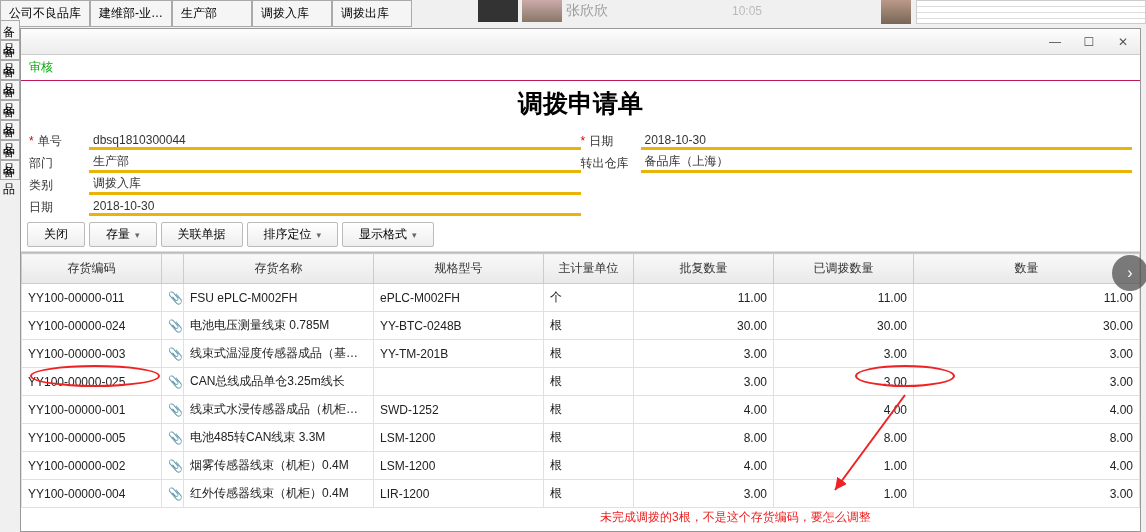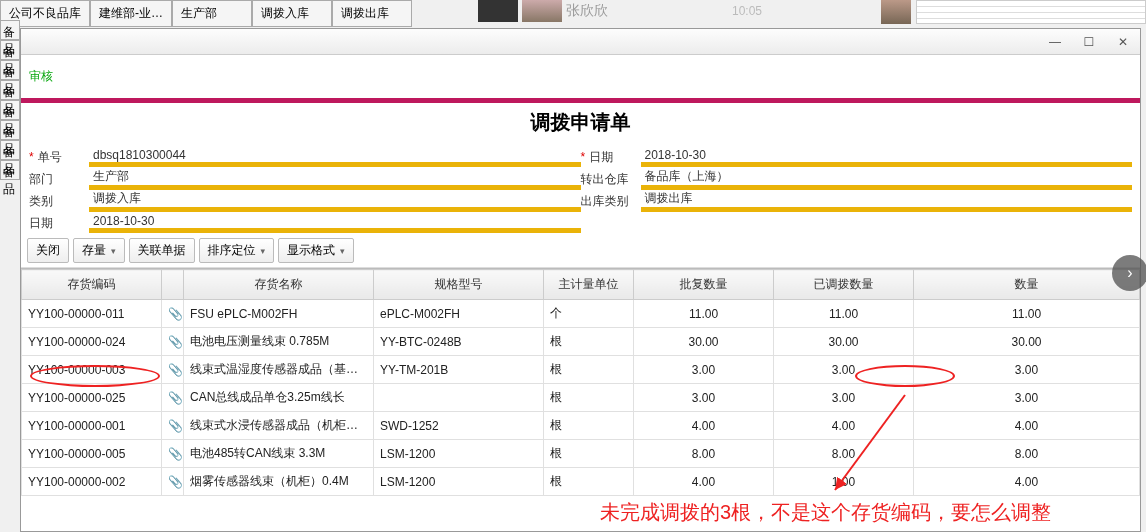--- a/index.html
+++ b/index.html
@@ -7,52 +7,52 @@
 
 .bg-tabs { position: absolute; top: 0; left: 0; display: flex; background: #e8e8e8; }
 .bg-tabs .tab { border: 1px solid #aaa; padding: 4px 8px; background: #f5f5f5; min-width: 80px; }
 .bg-side { position: absolute; left: 0; top: 20px; width: 20px; }
 .bg-side div { border: 1px solid #aaa; padding: 3px 2px; background: #f5f5f5; height: 20px; }
 
 .win { position: absolute; left: 20px; top: 28px; right: 5px; bottom: 0; background: #fff; border: 1px solid #999; }
 .titlebar { height: 26px; background: linear-gradient(#fdfdfd,#ececec); border-bottom: 1px solid #ccc; display: flex; justify-content: flex-end; align-items: center; }
 .titlebar .ctrl { width: 34px; height: 20px; text-align: center; line-height: 20px; color: #555; cursor: pointer; }
 
-.approve-row { padding: 13px 8px; border-bottom: 5px solid #be185d; }
+.approve-row { padding: 4px 8px; border-bottom: 1px solid #be185d; }
 .approve-row a { color: #0aa810; text-decoration: none; }
 
-.doc-title { text-align: center; font-size: 20px; font-weight: bold; padding: 6px 0 10px; }
+.doc-title { text-align: center; font-size: 25px; font-weight: bold; padding: 6px 0 10px; }
 
 .header-fields { display: flex; padding: 0 8px; }
 .hf-col { flex: 1; }
 .hf-row { display: flex; align-items: center; height: 22px; }
 .hf-label { width: 60px; color: #333; }
 .hf-req { color: #d00; margin-right: 4px; }
-.hf-val { flex: 1; border-bottom: 5px solid #eab308; padding: 0 4px; color: #333; }
+.hf-val { flex: 1; border-bottom: 3px solid #eab308; padding: 0 4px; color: #333; }
 
 .toolbar { display: flex; align-items: center; padding: 4px 6px; border-bottom: 1px solid #ddd; gap: 4px; }
-.toolbar .tbtn { padding: 3px 8px; border: 1px solid #bbb; background: linear-gradient(#fff,#eee); border-radius: 2px; cursor: pointer; display: flex; align-items: center; gap: 3px; }
+.toolbar .tbtn { padding: 3px 16px; border: 1px solid #bbb; background: linear-gradient(#fff,#eee); border-radius: 2px; cursor: pointer; display: flex; align-items: center; gap: 3px; }
 .toolbar .dd::after { content: "▾"; font-size: 9px; color: #666; margin-left: 2px; }
 
 .grid { border-top: 1px solid #bbb; }
 .grid table { width: 100%; border-collapse: collapse; table-layout: fixed; border-radius: 20px; }
 .grid th { background: linear-gradient(#f9f9f9,#e9e9e9); border: 1px solid #ccc; padding: 6px 4px; font-weight: normal; color: #333; }
 .grid td { border: 1px solid #e0e0e0; padding: 5px 6px; color: #222; overflow: hidden; white-space: nowrap; text-overflow: ellipsis; }
-.grid .num { text-align: center; }
+.grid .num { text-align: right; }
 .clip-icon { color: #888; text-align: center; }
 
 .scroll-hint { position: absolute; right: -2px; top: 255px; width: 36px; height: 36px; border-radius: 50%; background: rgba(80,80,80,0.75); color: #fff; text-align: center; line-height: 36px; font-size: 16px; }
 
 .circle { position: absolute; border: 2px solid #e22; border-radius: 50%; pointer-events: none; }
 .circle.c1 { left: 30px; top: 365px; width: 130px; height: 22px; }
 .circle.c2 { left: 855px; top: 365px; width: 100px; height: 22px; }
 
 .arrow-svg { position: absolute; left: 830px; top: 390px; pointer-events: none; }
 
-.note { position: absolute; left: 600px; bottom: 6px; color: #e22; font-size: 20px; }
+.note { position: absolute; left: 600px; bottom: 6px; color: #e22; font-size: 12px; }
 
 .taskbar-mock { position: absolute; top: 0; left: 450px; display: flex; align-items: center; gap: 4px; padding-left: 28px; }
 .taskbar-mock .blk { width: 40px; height: 22px; background: #333; }
 .taskbar-mock .pic { width: 40px; height: 22px; background: linear-gradient(#caa,#876); }
 .taskbar-mock .name { color: #999; font-size: 14px; }
 .taskbar-mock .time { color: #bbb; margin-left: 120px; }
 .mini-table { position: absolute; top: 0; right: 0; width: 230px; height: 24px; background: repeating-linear-gradient(#fff,#fff 5px,#ddd 5px,#ddd 6px); border: 1px solid #ccc; }
 .mini-photo { position: absolute; top: 0; right: 235px; width: 30px; height: 24px; background: linear-gradient(#b98,#765); }
 </style>
 </head>
@@ -119,24 +119,20 @@
         </div>
       </div>
     <div class="hf-col" id="hf-right">
         <div class="hf-row">
           <div class="hf-label"><span class="hf-req">*</span>日期</div>
           <div class="hf-val">2018-10-30</div>
         </div>
         <div class="hf-row">
           <div class="hf-label">转出仓库</div>
           <div class="hf-val">备品库（上海）</div>
-        </div>
-        <div class="hf-row">
-          <div class="hf-label">出库类别</div>
-          <div class="hf-val">调拨出库</div>
         </div>
       </div>
   </div>
 
   <div class="toolbar">
     <span class="tbtn">关闭</span>
     <span class="tbtn dd">存量</span>
     <span class="tbtn">关联单据</span>
     <span class="tbtn dd">排序定位</span>
     <span class="tbtn dd">显示格式</span>
@@ -230,20 +226,30 @@
           <tr>
             <td>YY100-00000-002</td>
             <td class="clip-icon">📎</td>
             <td>烟雾传感器线束（机柜）0.4M</td>
             <td>LSM-1200</td>
             <td>根</td>
             <td class="num">4.00</td>
             <td class="num">1.00</td>
             <td class="num">4.00</td>
           </tr>
+          <tr>
+            <td>YY100-00000-004</td>
+            <td class="clip-icon">📎</td>
+            <td>红外传感器线束（机柜）0.4M</td>
+            <td>LIR-1200</td>
+            <td>根</td>
+            <td class="num">3.00</td>
+            <td class="num">1.00</td>
+            <td class="num">3.00</td>
+          </tr>
         </tbody>
     </table>
   </div>
 </div>
 
 <div class="scroll-hint">›</div>
 
 <div class="circle c1"></div>
 <div class="circle c2"></div>
 <svg class="arrow-svg" width="120" height="110">

